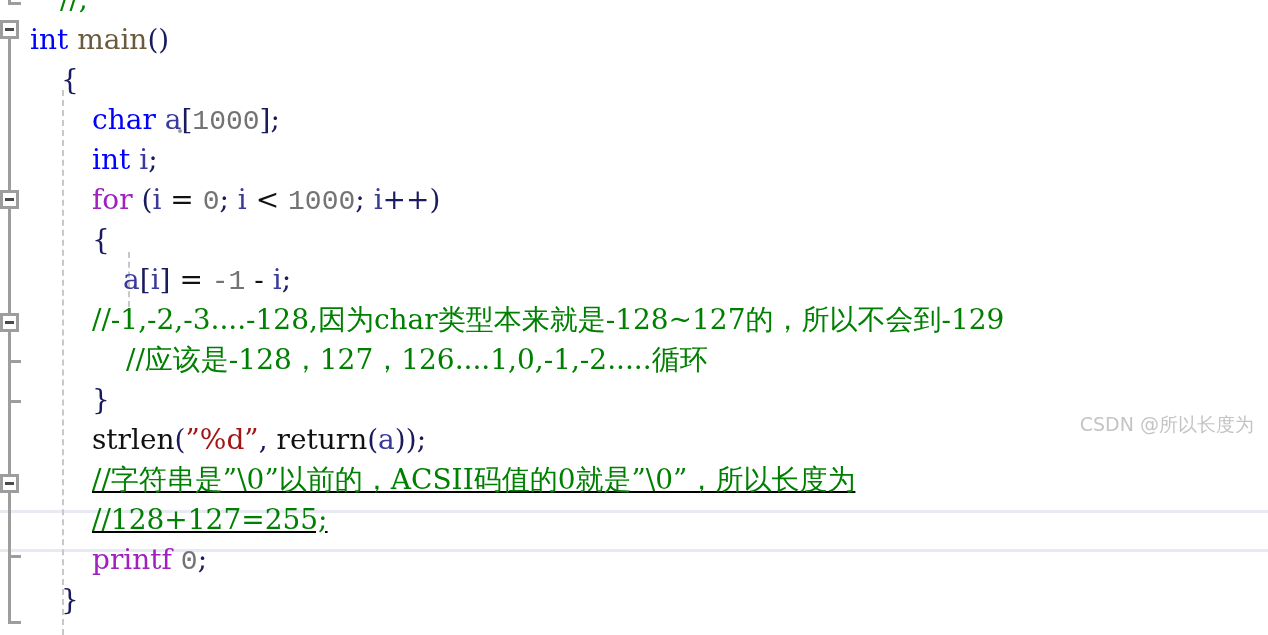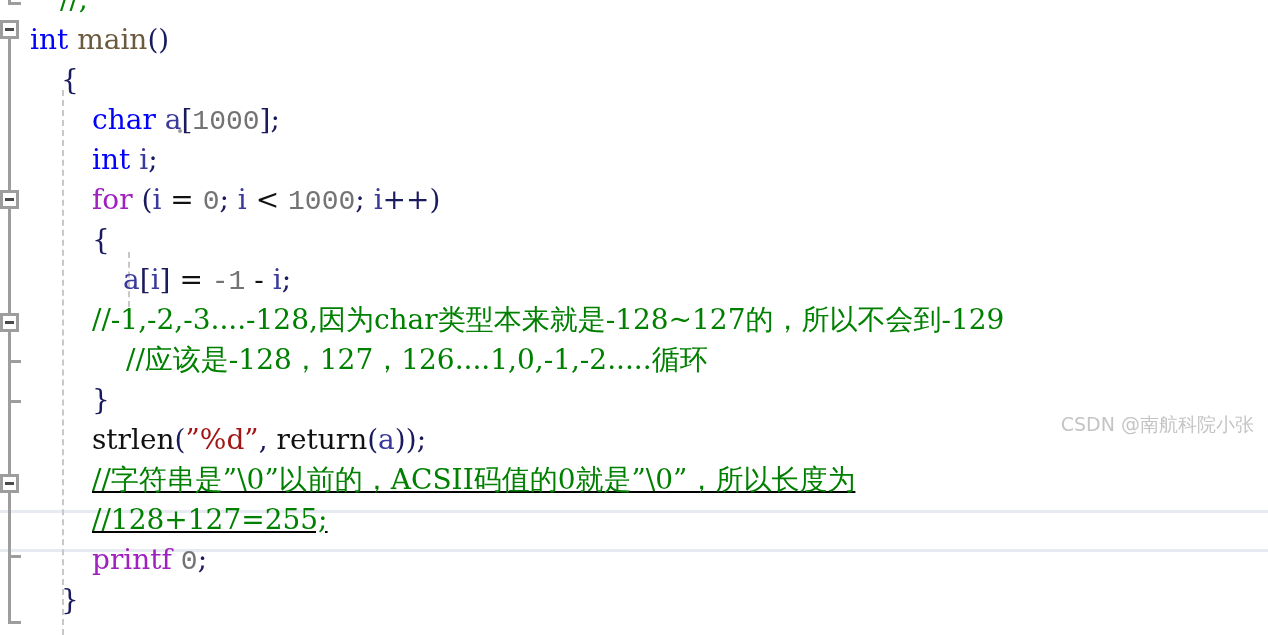--- a/index.html
+++ b/index.html
@@ -197,15 +197,15 @@
       <div class="code-line" style="top: 380px; left: 92px;"><span class="tok-brace">}</span></div>
       <div class="code-line" style="top: 420px; left: 92px;"><span class="tok-plain">strlen</span><span class="tok-punct">(</span><span class="tok-str">”%d”</span><span class="tok-punct">, </span><span class="tok-plain">return</span><span class="tok-punct">(</span><span class="tok-var">a</span><span class="tok-punct">));</span></div>
       <div class="code-line" style="top: 460px; left: 92px; text-decoration: underline;"><span class="tok-cmt">//字符串是”\0”以前的，ACSII码值的0就是”\0”，所以长度为</span></div>
       <div class="code-line" style="top: 500px; left: 92px; text-decoration: underline;"><span class="tok-cmt">//128+127=255;</span></div>
       <div class="code-line" style="top: 540px; left: 92px;"><span class="tok-ctrl">printf</span><span class="tok-plain"> </span><span class="tok-num">0</span><span class="tok-punct">;</span></div>
       <div class="code-line" style="top: 580px; left: 61px;"><span class="tok-brace">}</span></div>
     </div>
 
   <div class="isense-dot" style="left:178px;top:129px;"></div>
 
-  <div class="watermark">CSDN @南航科院小张</div>
+  <div class="watermark">CSDN @所以长度为</div>
 
 </div>
 
 </body></html>

